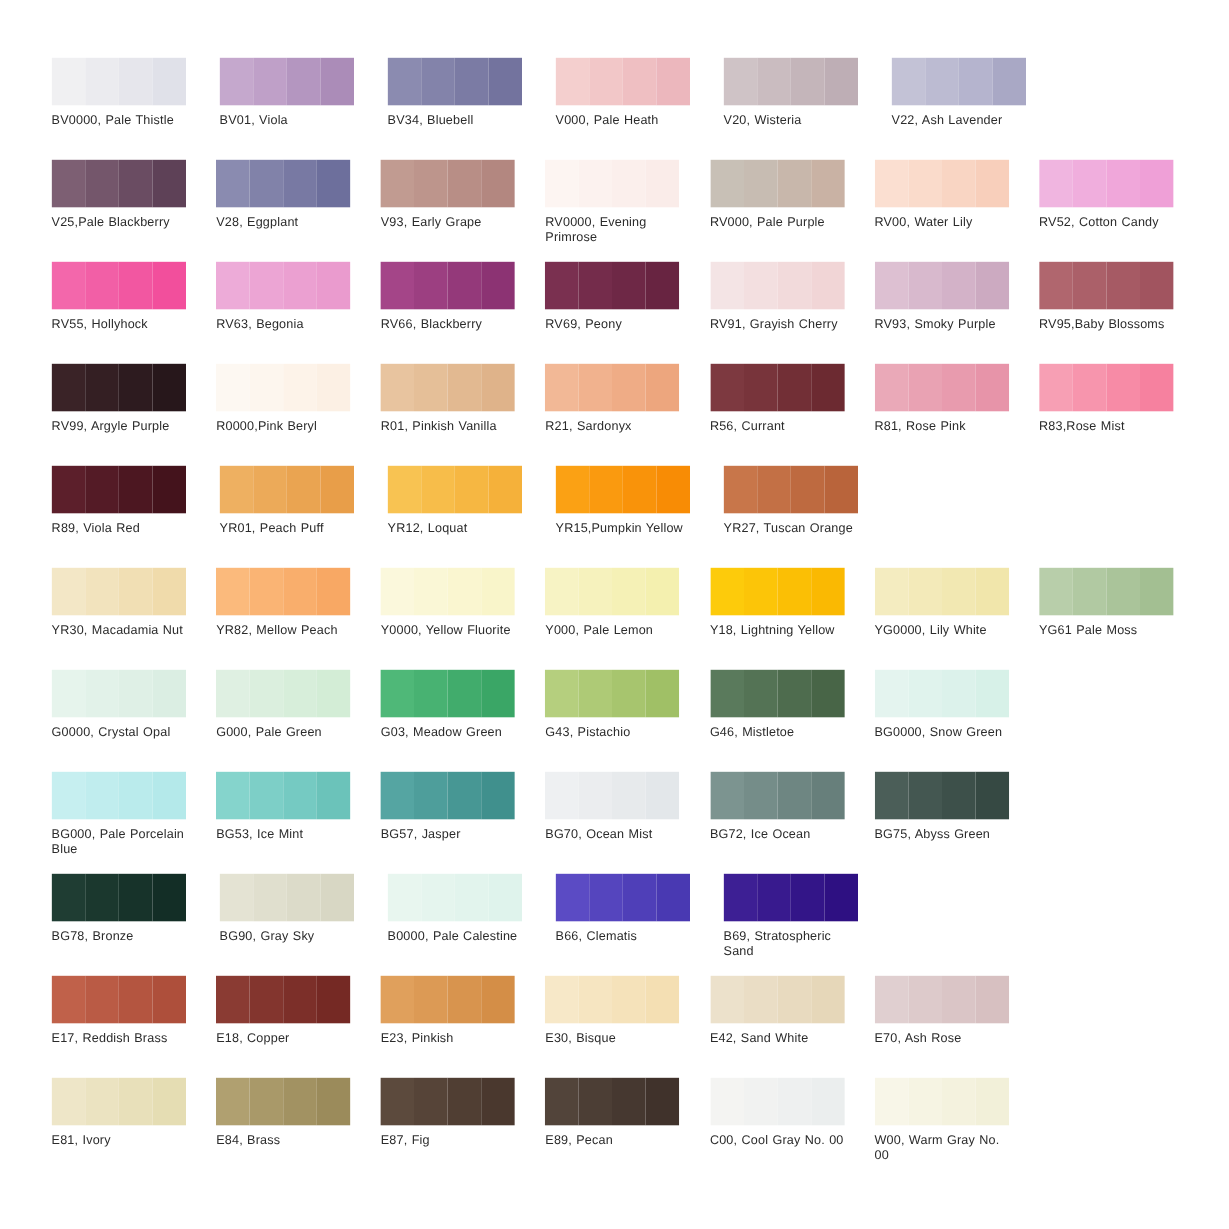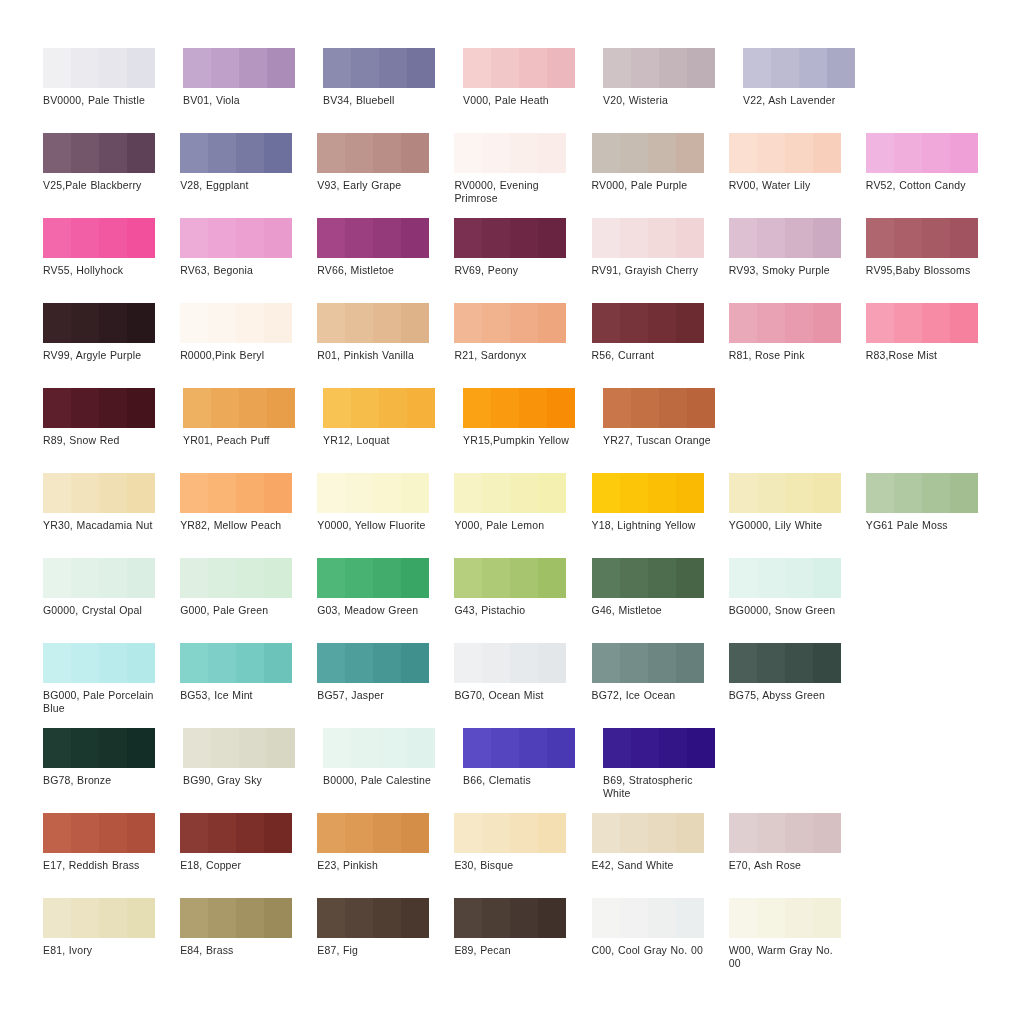--- a/index.html
+++ b/index.html
@@ -186,21 +186,21 @@
         </div>
         <div class="label">RV63, Begonia</div>
       </div>
       <div class="cell">
         <div class="swatch">
           <div class="band" style="background: rgb(164, 69, 136);"></div>
           <div class="band" style="background: rgb(156, 63, 129);"></div>
           <div class="band" style="background: rgb(148, 57, 122);"></div>
           <div class="band" style="background: rgb(140, 51, 115);"></div>
         </div>
-        <div class="label">RV66, Mistletoe</div>
+        <div class="label">RV66, Blackberry</div>
       </div>
       <div class="cell">
         <div class="swatch">
           <div class="band" style="background: rgb(122, 48, 80);"></div>
           <div class="band" style="background: rgb(116, 44, 75);"></div>
           <div class="band" style="background: rgb(110, 40, 70);"></div>
           <div class="band" style="background: rgb(104, 36, 65);"></div>
         </div>
         <div class="label">RV69, Peony</div>
       </div>
@@ -298,21 +298,21 @@
       </div>
     </div>
     <div class="row">
       <div class="cell">
         <div class="swatch">
           <div class="band" style="background: rgb(92, 31, 43);"></div>
           <div class="band" style="background: rgb(84, 27, 38);"></div>
           <div class="band" style="background: rgb(76, 23, 33);"></div>
           <div class="band" style="background: rgb(68, 19, 28);"></div>
         </div>
-        <div class="label">R89, Snow Red</div>
+        <div class="label">R89, Viola Red</div>
       </div>
       <div class="cell">
         <div class="swatch">
           <div class="band" style="background: rgb(238, 176, 97);"></div>
           <div class="band" style="background: rgb(236, 170, 89);"></div>
           <div class="band" style="background: rgb(234, 164, 81);"></div>
           <div class="band" style="background: rgb(232, 158, 73);"></div>
         </div>
         <div class="label">YR01, Peach Puff</div>
       </div>
@@ -560,21 +560,21 @@
         </div>
         <div class="label">B66, Clematis</div>
       </div>
       <div class="cell">
         <div class="swatch">
           <div class="band" style="background: rgb(61, 31, 148);"></div>
           <div class="band" style="background: rgb(56, 26, 142);"></div>
           <div class="band" style="background: rgb(51, 21, 136);"></div>
           <div class="band" style="background: rgb(46, 16, 130);"></div>
         </div>
-        <div class="label">B69, Stratospheric White</div>
+        <div class="label">B69, Stratospheric Sand</div>
       </div>
       <div class="spacer"></div>
     </div>
     <div class="row">
       <div class="cell">
         <div class="swatch">
           <div class="band" style="background: rgb(192, 97, 74);"></div>
           <div class="band" style="background: rgb(186, 91, 69);"></div>
           <div class="band" style="background: rgb(180, 85, 64);"></div>
           <div class="band" style="background: rgb(174, 79, 59);"></div>

